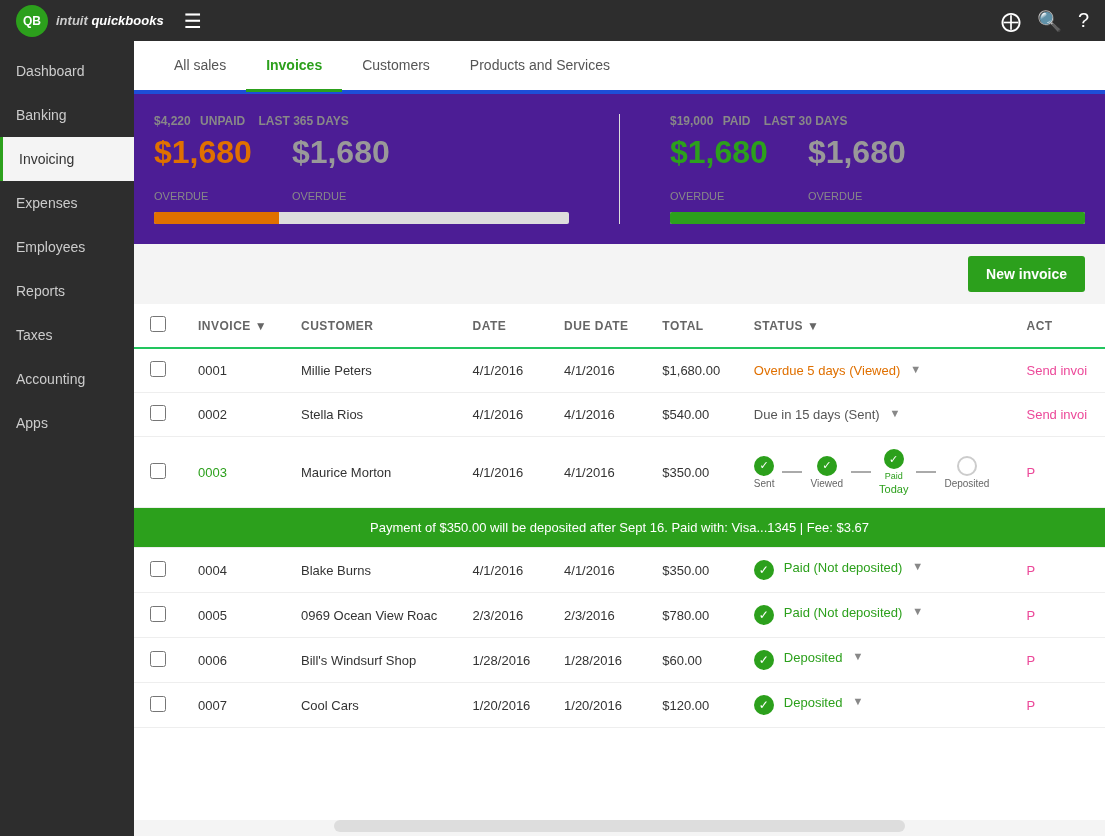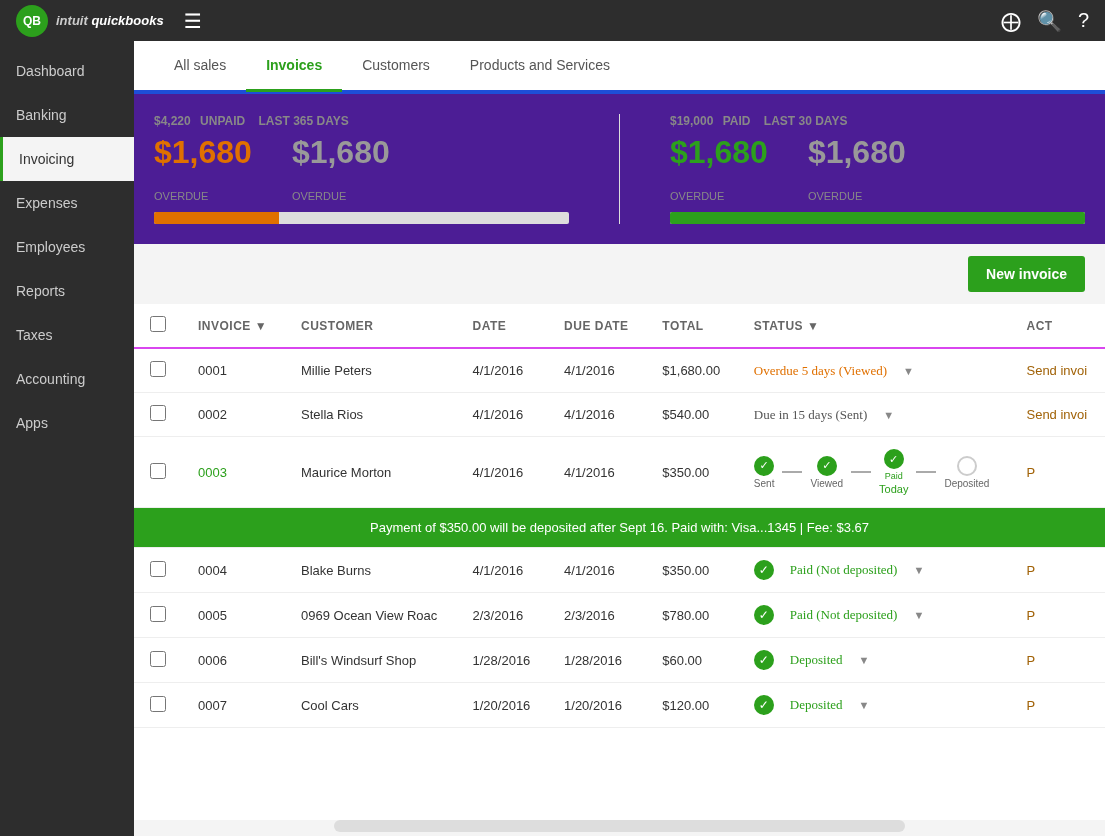--- a/index.html
+++ b/index.html
@@ -158,21 +158,21 @@
     .table-container {
       background: white;
       margin: 0 0 0 0;
       flex: 1;
     }
     table {
       width: 100%;
       border-collapse: collapse;
     }
     thead tr {
-      border-bottom: 2px solid #d946ef;
+      border-bottom: 2px solid #22c55e;
       padding-left: 36px;
     }
     th {
       padding: 12px 16px;
       text-align: left;
       font-size: 12px;
       font-weight: bold;
       color: #666;
       background: white;
       text-transform: uppercase;
@@ -196,21 +196,21 @@
       background: #2ca01c;
       border-radius: 50%;
       display: inline-flex;
       align-items: center;
       justify-content: center;
       color: white;
       font-size: 12px;
       margin-right: 4px;
     }
     .dropdown-arrow { color: #888; margin-left: 4px; font-size: 11px; }
-    .action-link { color: #a16207; font-size: 13px; cursor: pointer; }
+    .action-link { color: #ec4899; font-size: 13px; cursor: pointer; }
 
     
     .progress-steps {
       display: flex;
       align-items: center;
       gap: 8px;
     }
     .step {
       display: flex;
       flex-direction: column;
@@ -254,23 +254,22 @@
       font-size: 13px;
       text-align: center;
     }
 
     
     .row-checkbox { width: 16px; height: 16px; }
     .header-checkbox { width: 16px; height: 16px; }
 
     .status-cell {
       display: flex;
-      align-items: center;
-      gap: 12px;
-      font-family: Liberation Serif, serif;
+      align-items: flex-start;
+      gap: 6px;
     }
   </style>
 </head>
 <body>
 
 <div class="top-nav">
   <div class="logo-area">
     <div class="qb-logo">
       <svg width="22" height="22" viewBox="0 0 22 22">
         <circle cx="11" cy="11" r="10" fill="#2ca01c"></circle>

